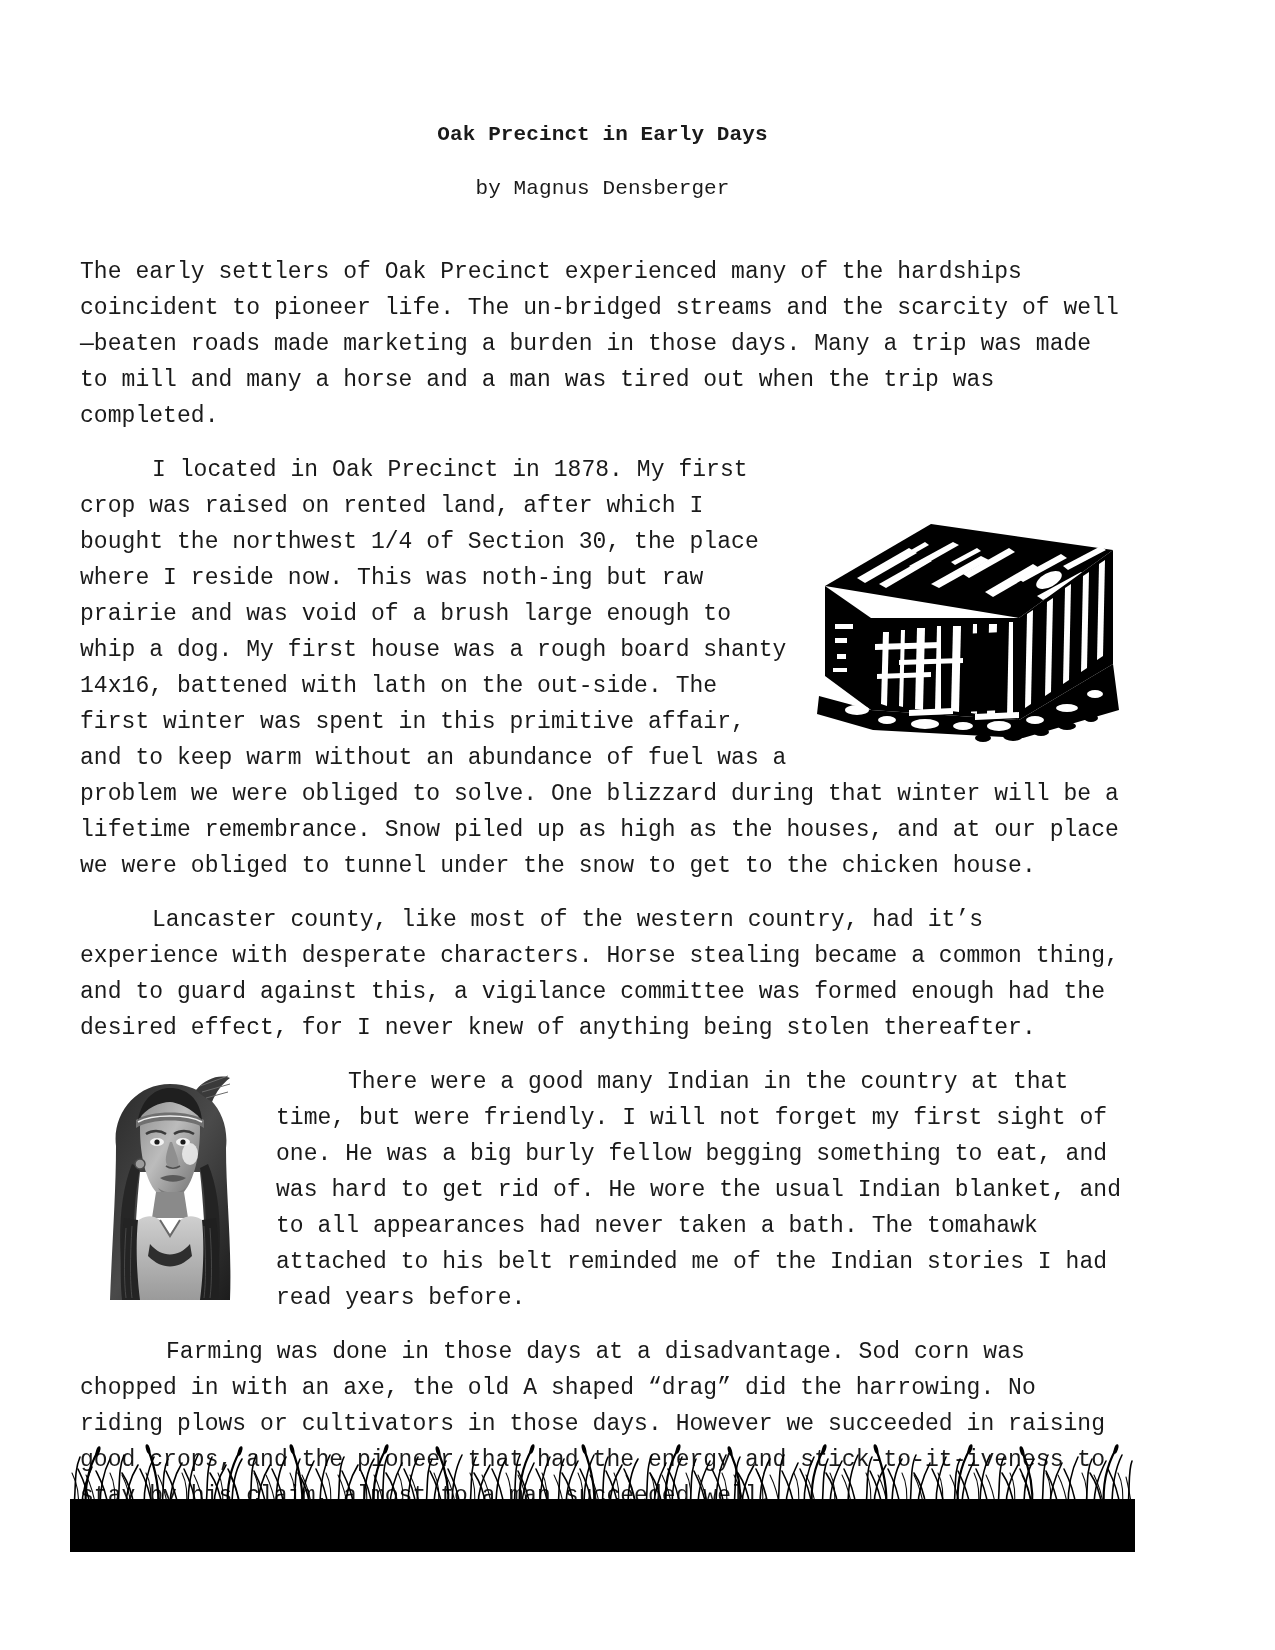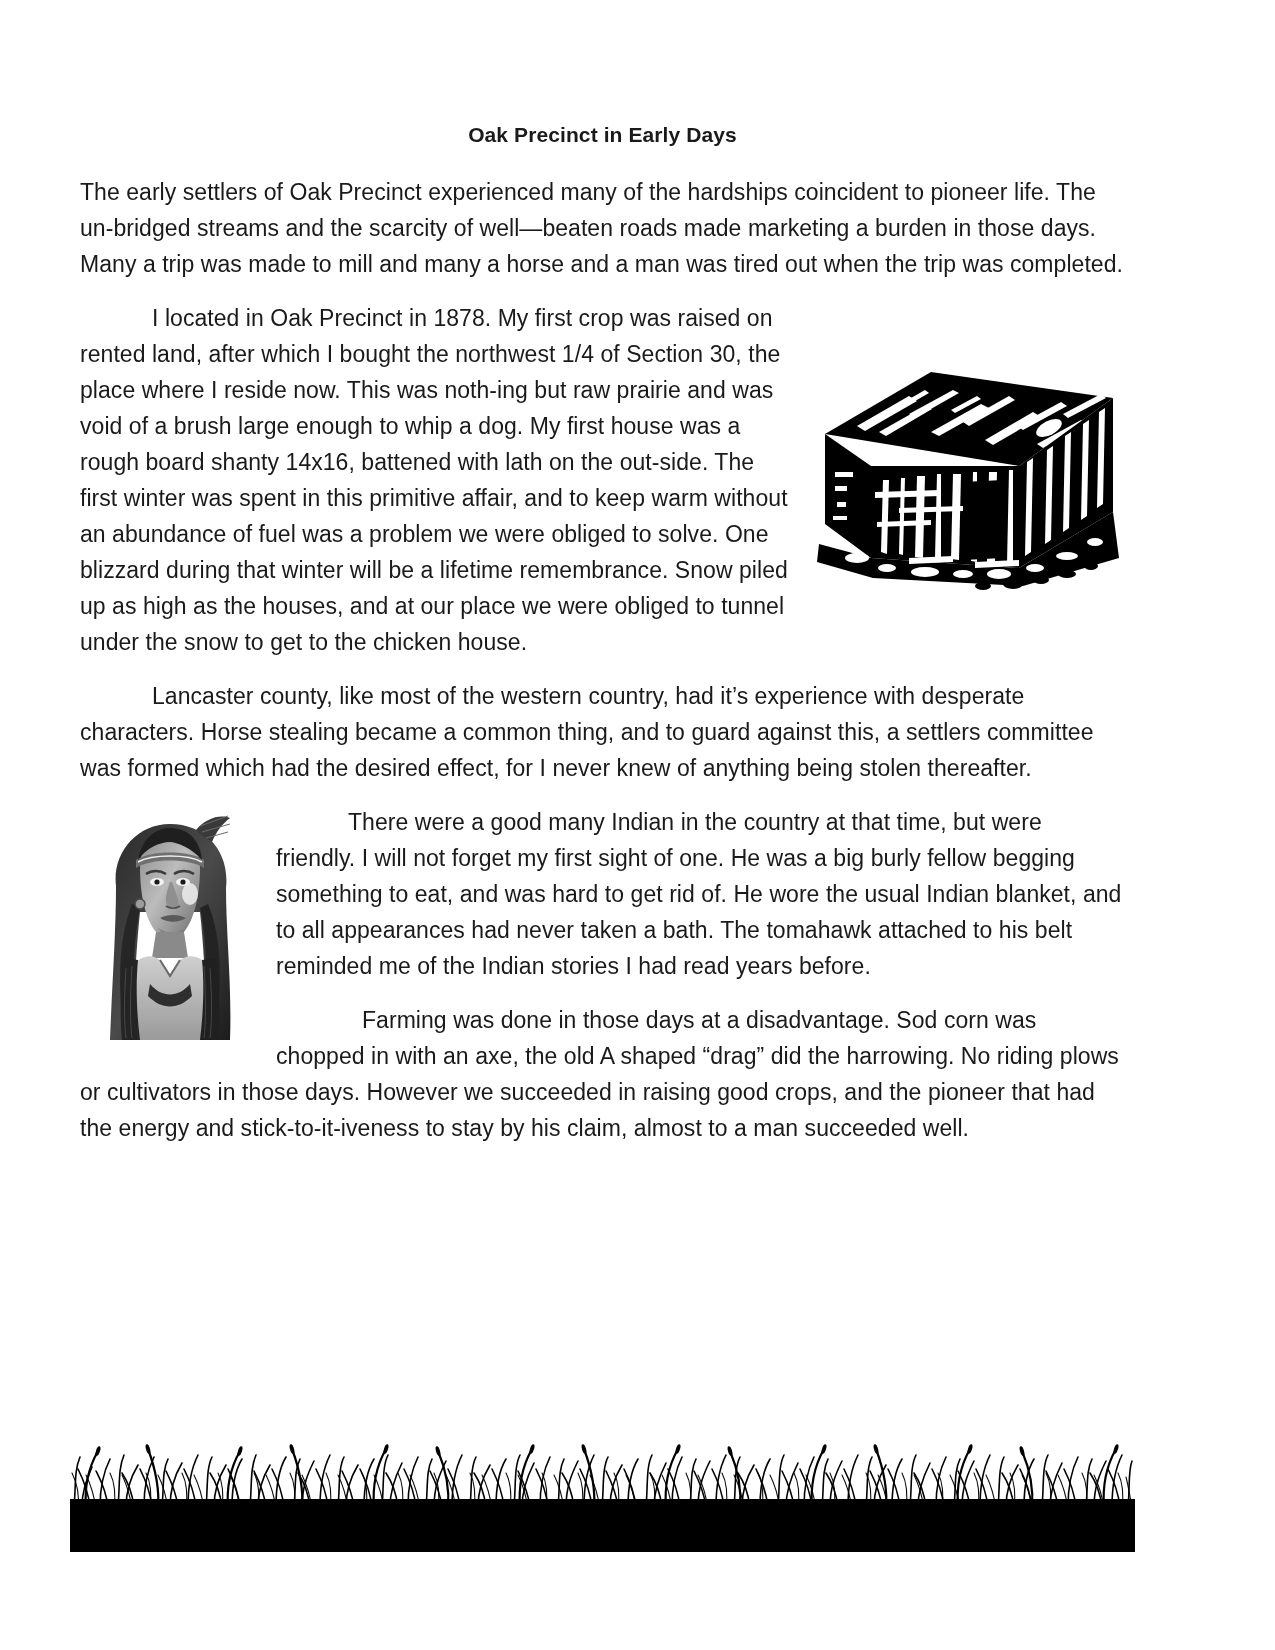--- a/index.html
+++ b/index.html
@@ -15,20 +15,21 @@
     font-family: "Liberation Sans", sans-serif;
     color: #1a1a1a;
     overflow: hidden;
   }
 
   .content {
     position: absolute;
     left: 80px;
     top: 120px;
     width: 1045px;
+    font-family: Liberation Mono, monospace;
   }
 
   .doc-title,
   .doc-byline {
     text-align: center;
     font-size: 21px;
     line-height: 1.42;
     margin: 0;
     letter-spacing: 0.1px;
   }
@@ -74,20 +75,21 @@
   .grass-footer svg { display: block; width: 100%; height: 100%; }
 </style>
 </head>
 <body>
 
 <div class="page">
 
   <div class="content">
 
     <h1 class="doc-title">Oak Precinct in Early Days</h1>
+    <div class="doc-byline">by Magnus Densberger</div>
 
     <p class="body-par">The early settlers of Oak Precinct experienced many of the hardships coincident to pioneer life.  The un-bridged streams and the scarcity of well—beaten  roads made marketing a burden in those days.  Many a trip was made to mill and many a horse and a man was tired out when the trip was completed.</p>
 
     <div class="clearfix">
 
       <figure class="fig-cabin">
         <svg viewBox="0 0 312 230" xmlns="http://www.w3.org/2000/svg" aria-hidden="true">
           <rect x="0" y="0" width="312" height="230" fill="#ffffff"></rect>
           <g fill="#000000">
 
@@ -163,21 +165,21 @@
               <ellipse cx="254" cy="212" rx="9" ry="4"></ellipse>
               <ellipse cx="278" cy="204" rx="7" ry="4"></ellipse>
               <ellipse cx="170" cy="224" rx="8" ry="4"></ellipse>
             </g>
           </g>
         </svg>
       </figure>
       <p class="body-par indented">I located in Oak Precinct in 1878.  My first crop was raised on rented land, after which I bought the northwest 1/4 of Section 30, the place where I reside now.  This was noth-ing but raw prairie and was void of a brush large enough to whip a dog.  My first house was a rough board shanty 14x16, battened with lath on the out-side.  The first winter was spent in this primitive affair, and to keep warm without an abundance of fuel was a problem we were obliged to solve.  One blizzard during that winter will be a lifetime remembrance.  Snow piled up as high as the houses, and at our place we were obliged to tunnel under the snow to get to the chicken house.</p>
     </div>
 
-    <p class="body-par indented">Lancaster county, like most of the western country, had it’s experience with desperate characters.  Horse stealing became a common thing, and to guard against this, a settlers committee was formed which had the desired effect, for I never knew of anything being stolen thereafter.</p>
+    <p class="body-par indented">Lancaster county, like most of the western country, had it’s experience with desperate characters.  Horse stealing became a common thing, and to guard against this, a vigilance committee was formed enough had the desired effect, for I never knew of anything being stolen thereafter.</p>
 
     <div class="clearfix">
       <figure class="fig-portrait">
         <svg viewBox="0 0 178 245" xmlns="http://www.w3.org/2000/svg" aria-hidden="true">
           <defs>
             <linearGradient id="skin" x1="0" y1="0" x2="1" y2="1">
               <stop offset="0%" stop-color="#8d8d8d"></stop>
               <stop offset="45%" stop-color="#bcbcbc"></stop>
               <stop offset="100%" stop-color="#6e6e6e"></stop>
             </linearGradient>

